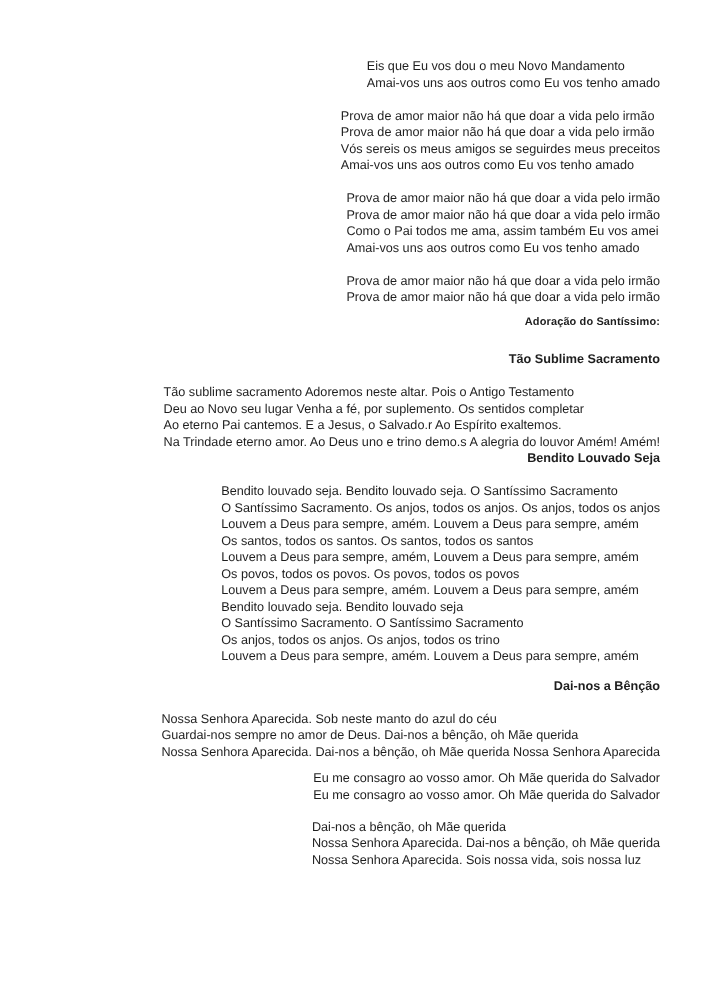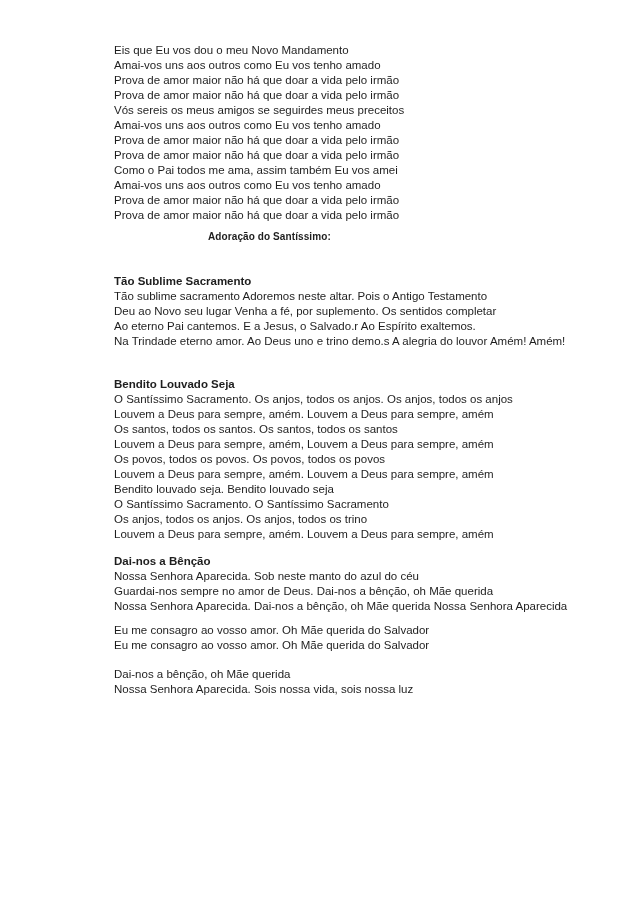--- a/index.html
+++ b/index.html
@@ -8,24 +8,25 @@
     width: 640px;
     height: 905px;
     background: #ffffff;
     overflow: hidden;
     font-family: "Liberation Sans", sans-serif;
     color: #1e1e1e;
   }
   .column {
     display: flex;
     flex-direction: column;
-    align-items: flex-start;
-    padding: 43px 40px 0 114px;
+    align-items: flex-end;
+    padding: 54px 40px 0 114px;
   }
   .stanza {
+    margin-top: 15px;
     font-size: 11.5px;
     line-height: 15px;
   }
   .stanza.first { margin-top: 0; }
   .line { white-space: pre; height: 15px; }
   .jline {
     white-space: normal;
     width: 478px;
     font-size: 11px;
     text-align: justify;
@@ -37,22 +38,22 @@
     line-height: 20px;
     font-weight: bold;
     letter-spacing: 0.1px;
   }
   .song-title {
     margin: 0;
     font-weight: bold;
     font-size: 11.5px;
     line-height: 15px;
   }
-  .mt17 { margin-top: 27px; }
-  .mt11 { margin-top: 28px; }
+  .mt17 { margin-top: 17px; }
+  .mt11 { margin-top: 0; }
   .mt10 { margin-top: 12px; }
   .mt9  { margin-top: 9px; }
   .mt14 { margin-top: 14px; }
 </style>
 </head>
 <body>
 
 <div class="page">
   <div class="column">
 
@@ -82,20 +83,21 @@
     <h2 class="song-title mt17">Tão Sublime Sacramento</h2>
     <div class="stanza">
         <div class="line">Tão sublime sacramento Adoremos neste altar. Pois o Antigo Testamento</div>
         <div class="line">Deu ao Novo seu lugar Venha a fé, por suplemento. Os sentidos completar</div>
         <div class="line">Ao eterno Pai cantemos. E a Jesus, o Salvado.r Ao Espírito exaltemos.</div>
         <div class="line">Na Trindade eterno amor. Ao Deus uno e trino demo.s A alegria do louvor Amém! Amém!</div>
       </div>
 
     <h2 class="song-title mt11">Bendito Louvado Seja</h2>
     <div class="stanza">
+        <div class="line">Bendito louvado seja. Bendito louvado seja. O Santíssimo Sacramento</div>
         <div class="line">O Santíssimo Sacramento. Os anjos, todos os anjos. Os anjos, todos os anjos</div>
         <div class="line">Louvem a Deus para sempre, amém. Louvem a Deus para sempre, amém</div>
         <div class="line">Os santos, todos os santos. Os santos, todos os santos</div>
         <div class="line">Louvem a Deus para sempre, amém, Louvem a Deus para sempre, amém</div>
         <div class="line">Os povos, todos os povos. Os povos, todos os povos</div>
         <div class="line">Louvem a Deus para sempre, amém. Louvem a Deus para sempre, amém</div>
         <div class="line">Bendito louvado seja. Bendito louvado seja</div>
         <div class="line">O Santíssimo Sacramento. O Santíssimo Sacramento</div>
         <div class="line">Os anjos, todos os anjos. Os anjos, todos os trino</div>
         <div class="line">Louvem a Deus para sempre, amém. Louvem a Deus para sempre, amém</div>
@@ -106,17 +108,18 @@
         <div class="line">Nossa Senhora Aparecida. Sob neste manto do azul do céu</div>
         <div class="line">Guardai-nos sempre no amor de Deus. Dai-nos a bênção, oh Mãe querida</div>
         <div class="line">Nossa Senhora Aparecida. Dai-nos a bênção, oh Mãe querida Nossa Senhora Aparecida</div>
       </div>
     <div class="stanza mt9">
         <div class="line">Eu me consagro ao vosso amor. Oh Mãe querida do Salvador</div>
         <div class="line">Eu me consagro ao vosso amor. Oh Mãe querida do Salvador</div>
       </div>
     <div class="stanza mt14">
         <div class="line">Dai-nos a bênção, oh Mãe querida</div>
+        <div class="line">Nossa Senhora Aparecida. Dai-nos a bênção, oh Mãe querida</div>
         <div class="line">Nossa Senhora Aparecida. Sois nossa vida, sois nossa luz</div>
       </div>
 
   </div>
 </div>
 
 </body></html>

